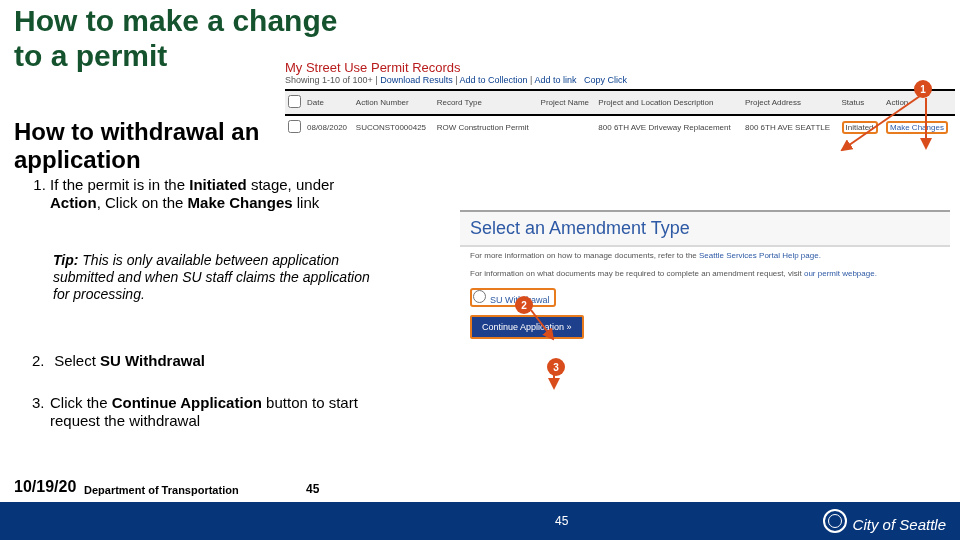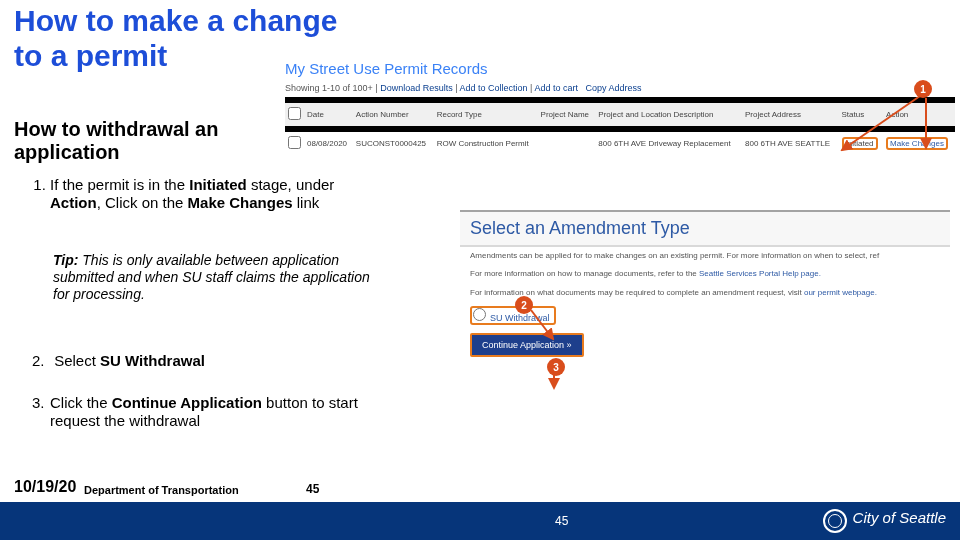--- a/index.html
+++ b/index.html
@@ -1,37 +1,37 @@
 <!DOCTYPE html>
 <html><head>
 <meta charset="utf-8">
 <style>
   * { box-sizing: border-box; margin: 0; padding: 0; }
   body { width: 960px; height: 540px; font-family: "Segoe UI", Arial, sans-serif; position: relative; overflow: hidden; background: #fff; color: #000; }
 
-  .title { position: absolute; left: 14px; top: 4px; font-size: 30px; font-weight: 700; line-height: 1.15; color: #1d4ed8; }
-  .subtitle { position: absolute; left: 14px; top: 118px; font-size: 20px; font-weight: 700; line-height: 1.15; }
+  .title { position: absolute; left: 14px; top: 4px; font-size: 30px; font-weight: 700; line-height: 1.15; color: #14532d; }
+  .subtitle { position: absolute; left: 14px; top: 118px; font-size: 24px; font-weight: 700; line-height: 1.15; }
 
   .steps { position: absolute; left: 32px; top: 168px; width: 345px; font-size: 15px; line-height: 1.2; }
   .steps ol { list-style-position: outside; padding-left: 18px; }
   .steps li { margin-bottom: 6px; margin-top: 8px; }
   .tip { position: absolute; left: 53px; top: 252px; width: 320px; font-style: italic; font-size: 14px; line-height: 1.2; }
   .step2 { position: absolute; left: 32px; top: 352px; width: 340px; font-size: 15px; }
   .step2 .num { display:inline-block; width:18px; }
   .step3 { position: absolute; left: 32px; top: 394px; width: 340px; font-size: 15px; line-height:1.18; }
   .step3 .num { display:inline-block; width:18px; vertical-align:top; }
   .step3 .txt { display:inline-block; width:310px; }
 
   
   .shot1 { position: absolute; right: 5px; top: 60px; width: 670px; background:#fff; }
-  .shot1 .hdr { font-size: 15px; color:#3b82f6; margin-bottom:6px; }
+  .shot1 .hdr { font-size: 13px; color:#b91c1c; }
   .shot1 .bar { font-size:9px; color:#555; }
   .shot1 .bar a { color:#0a3f8f; text-decoration:none; }
   .shot1 table { width:100%; border-collapse: collapse; font-size:8px; margin-top:4px;}
-  .shot1 th, .shot1 td { border-top:6px solid #000000; padding:4px 3px; text-align:left; color:#444; }
+  .shot1 th, .shot1 td { border-top:2px solid #000000; padding:4px 3px; text-align:left; color:#444; }
   .shot1 th { background:#f0f0f0; font-weight:400; font-size:8px;}
   .shot1 .cb { width:12px; }
   .highlight-box { border:2px solid #e87b1e; border-radius:3px; padding:0 2px; display:inline-block; }
 
   
   .callout { position:absolute; width:18px; height:18px; border-radius:50%; background:#d94d1c; color:#fff; font-size:10px; font-weight:700; display:flex; align-items:center; justify-content:center; z-index:30;}
   #c1 { right:28px; top:80px; }
   #c2 { left:515px; top:296px; }
   #c3 { left:547px; top:358px; }
 
@@ -48,21 +48,21 @@
   .shot2 .btnwrap { padding:4px 10px;}
   .shot2 .cont-btn { background:#1e3f8c; color:#fff; font-size:9px; padding:5px 10px; display:inline-block; border:2px solid #e87b1e; border-radius:2px;}
   .shot2 .radio-wrap { display:inline-block; border:2px solid #e87b1e; border-radius:3px; padding:0 4px 0 1px;}
 
   
   .footer { position:absolute; left:0; bottom:0; width:960px; height:38px; background:#06357a; color:#fff; display:flex; align-items:center; font-size:12px;}
   .date { position:absolute; left:14px; bottom:44px; font-size:16px; font-weight:700;}
   .dept { position:absolute; left:84px; bottom:44px; font-size:11px; font-weight:700;}
   .pg1  { position:absolute; left:306px; bottom:44px; font-size:12px; font-weight:700;}
   .pg2 { margin-left:555px; font-weight:400; font-size:12px;}
-  .footer-city { position:absolute; right:14px; display:flex; align-items:flex-start; gap:6px; font-style:italic; font-size:15px;}
+  .footer-city { position:absolute; right:14px; display:flex; align-items:flex-end; gap:6px; font-style:italic; font-size:15px;}
   .seal { width:24px; height:24px; border:2px solid #fff; border-radius:50%; position:relative; }
   .seal:before { content:""; position:absolute; inset:3px; border:1px solid #fff; border-radius:50%; }
 
   b { font-weight:700; font-style:normal;}
 </style>
 </head>
 <body>
 
 <div class="title">
   <span>How to make a change</span><br><span>to a permit</span>
@@ -91,22 +91,22 @@
 <div class="step3">
   <span class="num">3.</span><span class="txt"><span>Click the </span><b>Continue Application</b><span> button to start request the withdrawal</span></span>
 </div>
 
 <div class="shot1">
   <div class="hdr">My Street Use Permit Records</div>
   <div class="bar">
     <span>Showing 1-10 of 100+</span> |
     <a>Download Results</a> |
     <a>Add to Collection</a> |
-    <a>Add to cart</a> &nbsp;
-    <a>Copy Address</a>
+    <a>Add to link</a> &nbsp;
+    <a>Copy Click</a>
   </div>
   <table>
     <tbody>
         <tr>
       <th class="cb"><input type="checkbox" style=""></th>
       <th>Date</th>
       <th>Action Number</th>
       <th>Record Type</th>
       <th>Project Name</th>
       <th>Project and Location Description</th>
@@ -124,21 +124,20 @@
       <td>800 6TH AVE SEATTLE</td>
       <td><span class="highlight-box">Initiated</span></td>
       <td><span class="highlight-box" style="color:#2e5aa5;">Make Changes</span></td>
     </tr>
   </tbody>
     </table>
 </div>
 
 <div class="shot2">
   <div class="amend-title">Select an Amendment Type</div>
-  <div class="para">Amendments can be applied for to make changes on an existing permit. For more information on when to select, ref</div>
   <div class="para"><span>For more information on how to manage documents, refer to the </span><a>Seattle Services Portal Help page.</a></div>
   <div class="para"><span>For information on what documents may be required to complete an amendment request, visit </span><a>our permit webpage.</a></div>
   <div class="radio-row">
     <span class="radio-wrap">
       <input type="radio" style=""><span>SU Withdrawal</span>
     </span>
   </div>
   <div class="btnwrap">
     <span class="cont-btn">Continue Application »</span>
   </div>

